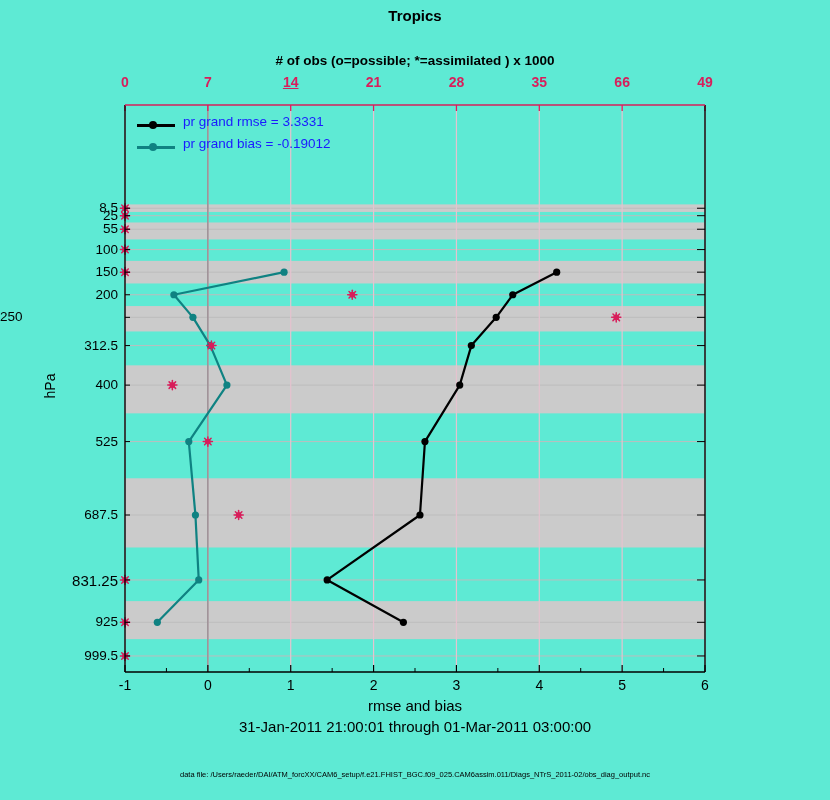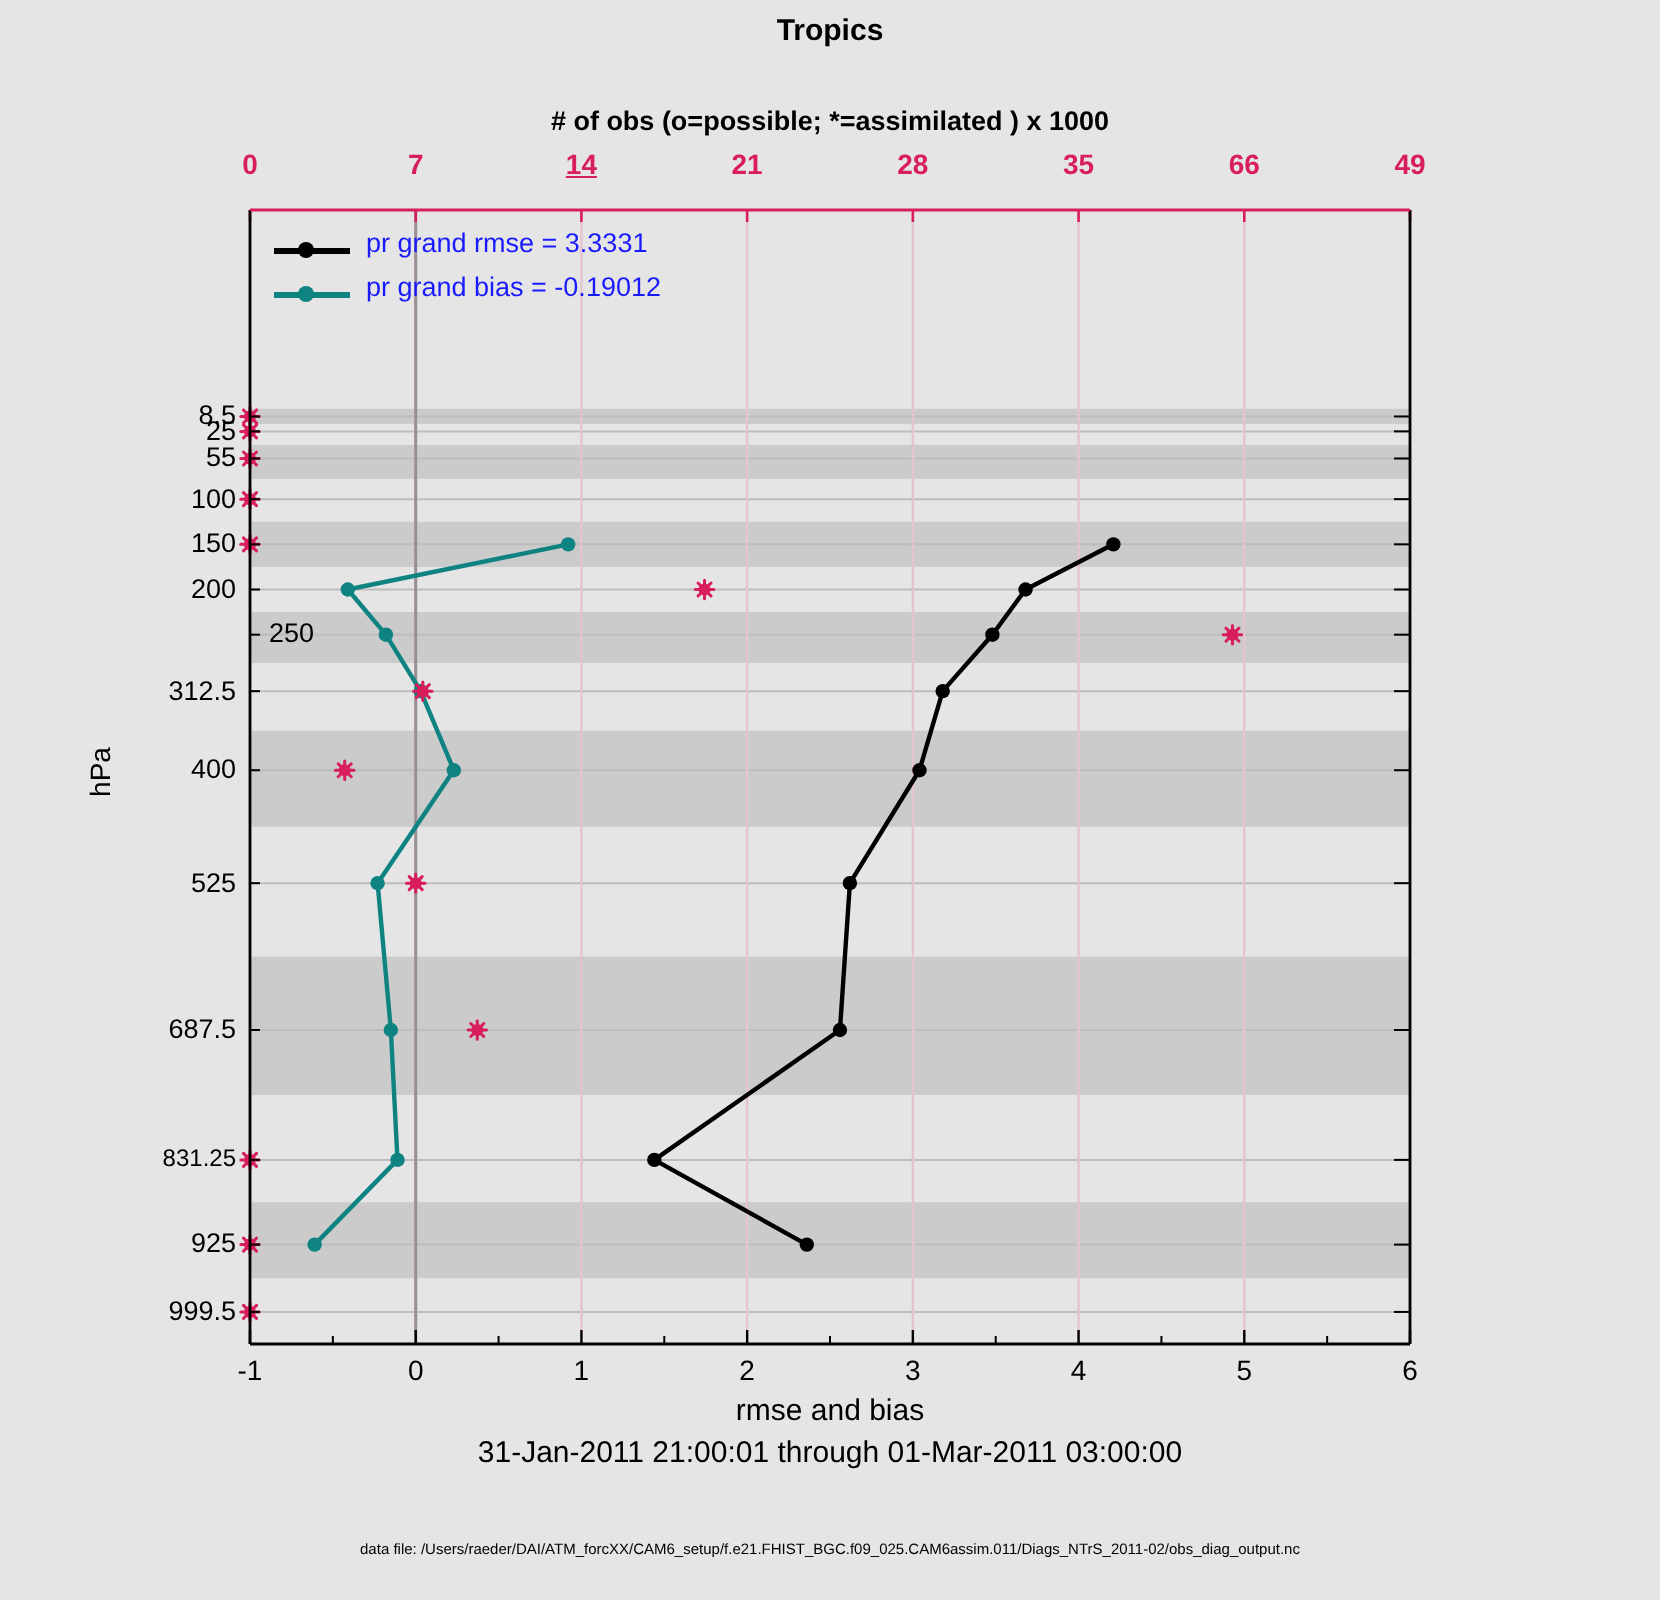--- a/index.html
+++ b/index.html
@@ -1,16 +1,16 @@
 <!DOCTYPE html>
 <html><head>
 <meta charset="utf-8">
 <style>
   html,body{margin:0;padding:0;background:#fff;}
-  #fig{position:relative;width:830px;height:800px;background:#e5e5e5;overflow:hidden;
+  #fig{position:relative;width:830px;height:800px;background:#5eead4;overflow:hidden;
        font-family:"Liberation Sans",sans-serif;color:#000;}
   .center-row{position:absolute;left:0;width:830px;text-align:center;white-space:nowrap;}
   #title{top:7px;font-size:15px;font-weight:bold;}
   #subtitle{top:26px;font-size:16px;font-weight:bold;letter-spacing:.2px;}
   #obs-label{top:53px;font-size:13.5px;font-weight:bold;}
   #plot-wrap{position:absolute;left:125px;top:105px;width:580px;height:567px;}
   #plot-svg{overflow:visible;display:block;}
   #legend{position:absolute;left:137px;top:114px;}
   .leg-row{display:flex;align-items:flex-start;height:22px;}
   .leg-sample{position:relative;width:38px;height:22px;margin-right:8px;}
@@ -268,26 +268,26 @@
     </div>
   </div>
 
   <div id="left-ticklabels">
       <span class="ticklabel" style="left:0px;top:200.23466135458168px;width:118px;text-align:right;font-size:13.5px;">8.5</span>
       <span class="ticklabel" style="left:0px;top:207.68924302788844px;width:118px;text-align:right;font-size:13.5px;">25</span>
       <span class="ticklabel" style="left:0px;top:221.24302788844622px;width:118px;text-align:right;font-size:13.5px;">55</span>
       <span class="ticklabel" style="left:0px;top:241.57370517928285px;width:118px;text-align:right;font-size:13.5px;">100</span>
       <span class="ticklabel" style="left:0px;top:264.16334661354585px;width:118px;text-align:right;font-size:13.5px;">150</span>
       <span class="ticklabel" style="left:0px;top:286.75298804780874px;width:118px;text-align:right;font-size:13.5px;">200</span>
-      <span class="ticklabel" style="left:0px;top:309.34262948207174px;width:118px;text-align:right;font-size:13.5px;padding-left:39px;">250</span>
+      <span class="ticklabel" style="left:0px;top:309.34262948207174px;width:118px;text-align:left;font-size:13.5px;">250</span>
       <span class="ticklabel" style="left:0px;top:337.5796812749004px;width:118px;text-align:right;font-size:13.5px;">312.5</span>
       <span class="ticklabel" style="left:0px;top:377.1115537848606px;width:118px;text-align:right;font-size:13.5px;">400</span>
       <span class="ticklabel" style="left:0px;top:433.58565737051794px;width:118px;text-align:right;font-size:13.5px;">525</span>
       <span class="ticklabel" style="left:0px;top:507.00199203187253px;width:118px;text-align:right;font-size:13.5px;">687.5</span>
-      <span class="ticklabel" style="left:0px;top:571.9472111553785px;width:118px;text-align:right;font-size:12px;">831.25</span>
+      <span class="ticklabel" style="left:0px;top:571.9472111553785px;width:118px;text-align:right;font-size:15px;">831.25</span>
       <span class="ticklabel" style="left:0px;top:614.3027888446215px;width:118px;text-align:right;font-size:13.5px;">925</span>
       <span class="ticklabel" style="left:0px;top:647.9613545816733px;width:118px;text-align:right;font-size:13.5px;">999.5</span>
     </div>
   <div id="ylabel">hPa</div>
 
   <div id="bottom-ticklabels">
       <span class="ticklabel" style="left:100px;top:677px;width:50px;text-align:center;font-size:14px;">-1</span>
       <span class="ticklabel" style="left:182.85714285714283px;top:677px;width:50px;text-align:center;font-size:14px;">0</span>
       <span class="ticklabel" style="left:265.71428571428567px;top:677px;width:50px;text-align:center;font-size:14px;">1</span>
       <span class="ticklabel" style="left:348.57142857142856px;top:677px;width:50px;text-align:center;font-size:14px;">2</span>

